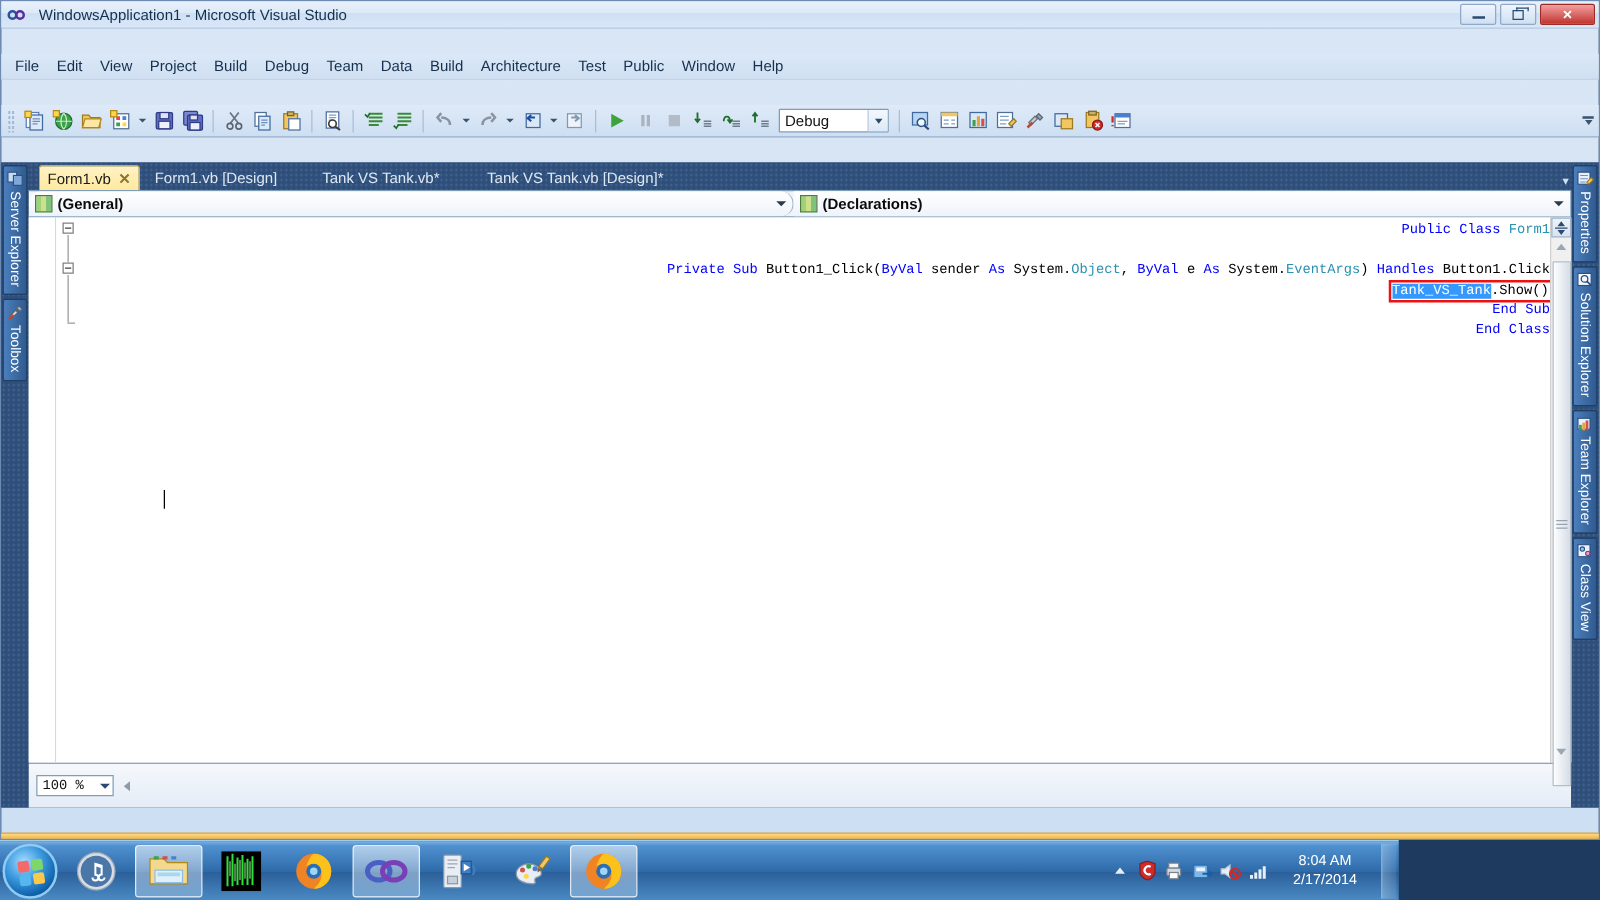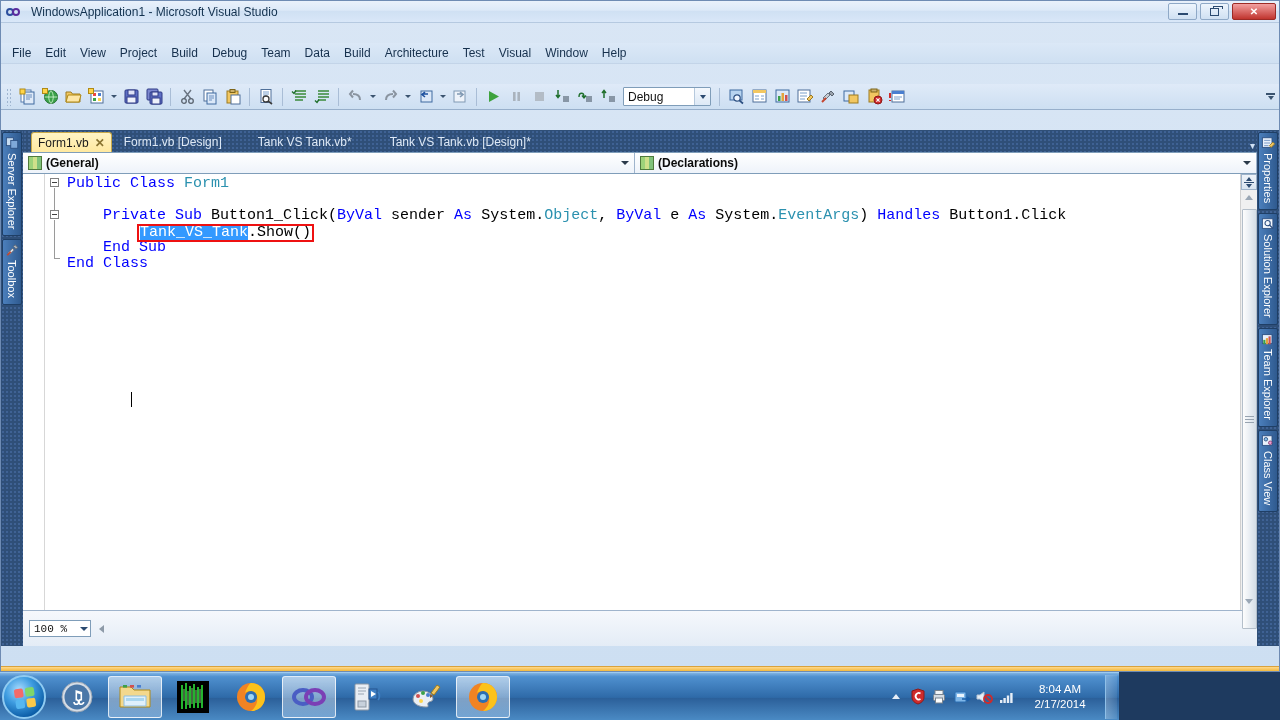--- a/index.html
+++ b/index.html
@@ -177,22 +177,23 @@
   }
 
   
   #code-wrap { flex: 1; display: flex; min-height: 0; background: #ffffff; position: relative;}
   #margin-strip {
     width: 22px; background: #ffffff; border-right: 1px solid #d7d7d7; flex: none;
   }
   #outline-strip { width: 22px; background: #ffffff; flex: none; position: relative;}
   #code-area {
     flex: 1; position: relative; background: #ffffff; overflow: hidden;
-    font-family: "Liberation Mono", monospace; font-size: 15px;
+    font-family: "Liberation Mono", monospace; font-size: 11px;
     padding-top: 2px;
+    text-align: right;
   }
   .cline { height: 16px; line-height: 16px; white-space: pre; }
   .kw   { color: #0000ff; }
   .typ  { color: #2b91af; }
   .pln  { color: #000000; }
   .sel  { background: #3399ff; color: #ffffff; }
   .redbox {
     outline: 2px solid #ee1111; display: inline-block; line-height: 14px;
     padding: 0 1px; position: relative; top: 1px;
   }
@@ -326,21 +327,21 @@
     <div class="mi">Edit</div>
     <div class="mi">View</div>
     <div class="mi">Project</div>
     <div class="mi">Build</div>
     <div class="mi">Debug</div>
     <div class="mi">Team</div>
     <div class="mi">Data</div>
     <div class="mi">Build</div>
     <div class="mi">Architecture</div>
     <div class="mi">Test</div>
-    <div class="mi">Visual</div>
+    <div class="mi">Public</div>
     <div class="mi">Window</div>
     <div class="mi">Help</div>
   </div>
 
   <div id="toolbar">
     <div class="tb-grip"></div>
 
     <div class="tb-btn">
       <svg width="17" height="17" viewBox="0 0 17 17">
         <rect x="2" y="2" width="10" height="12" fill="#fdfdfd" stroke="#5a7fb0"></rect>
@@ -611,21 +612,21 @@
         </div>
         <div class="doc-tab" style="margin-left:26px;">
           <span>Tank VS Tank.vb [Design]*</span>
         </div>
         <div id="tab-nav">
             <span>▾</span>
           </div>
       </div>
 
       <div id="dropdown-row">
-        <div class="code-combo" style="max-width:612px;">
+        <div class="code-combo" style="max-width:612px;border-radius:10px;">
           <span class="mod-icon"></span>
           <span class="combo-text">(General)</span>
           <span class="combo-caret"></span>
         </div>
         <div class="code-combo">
           <span class="mod-icon"></span>
           <span class="combo-text">(Declarations)</span>
           <span class="combo-caret"></span>
         </div>
       </div>

